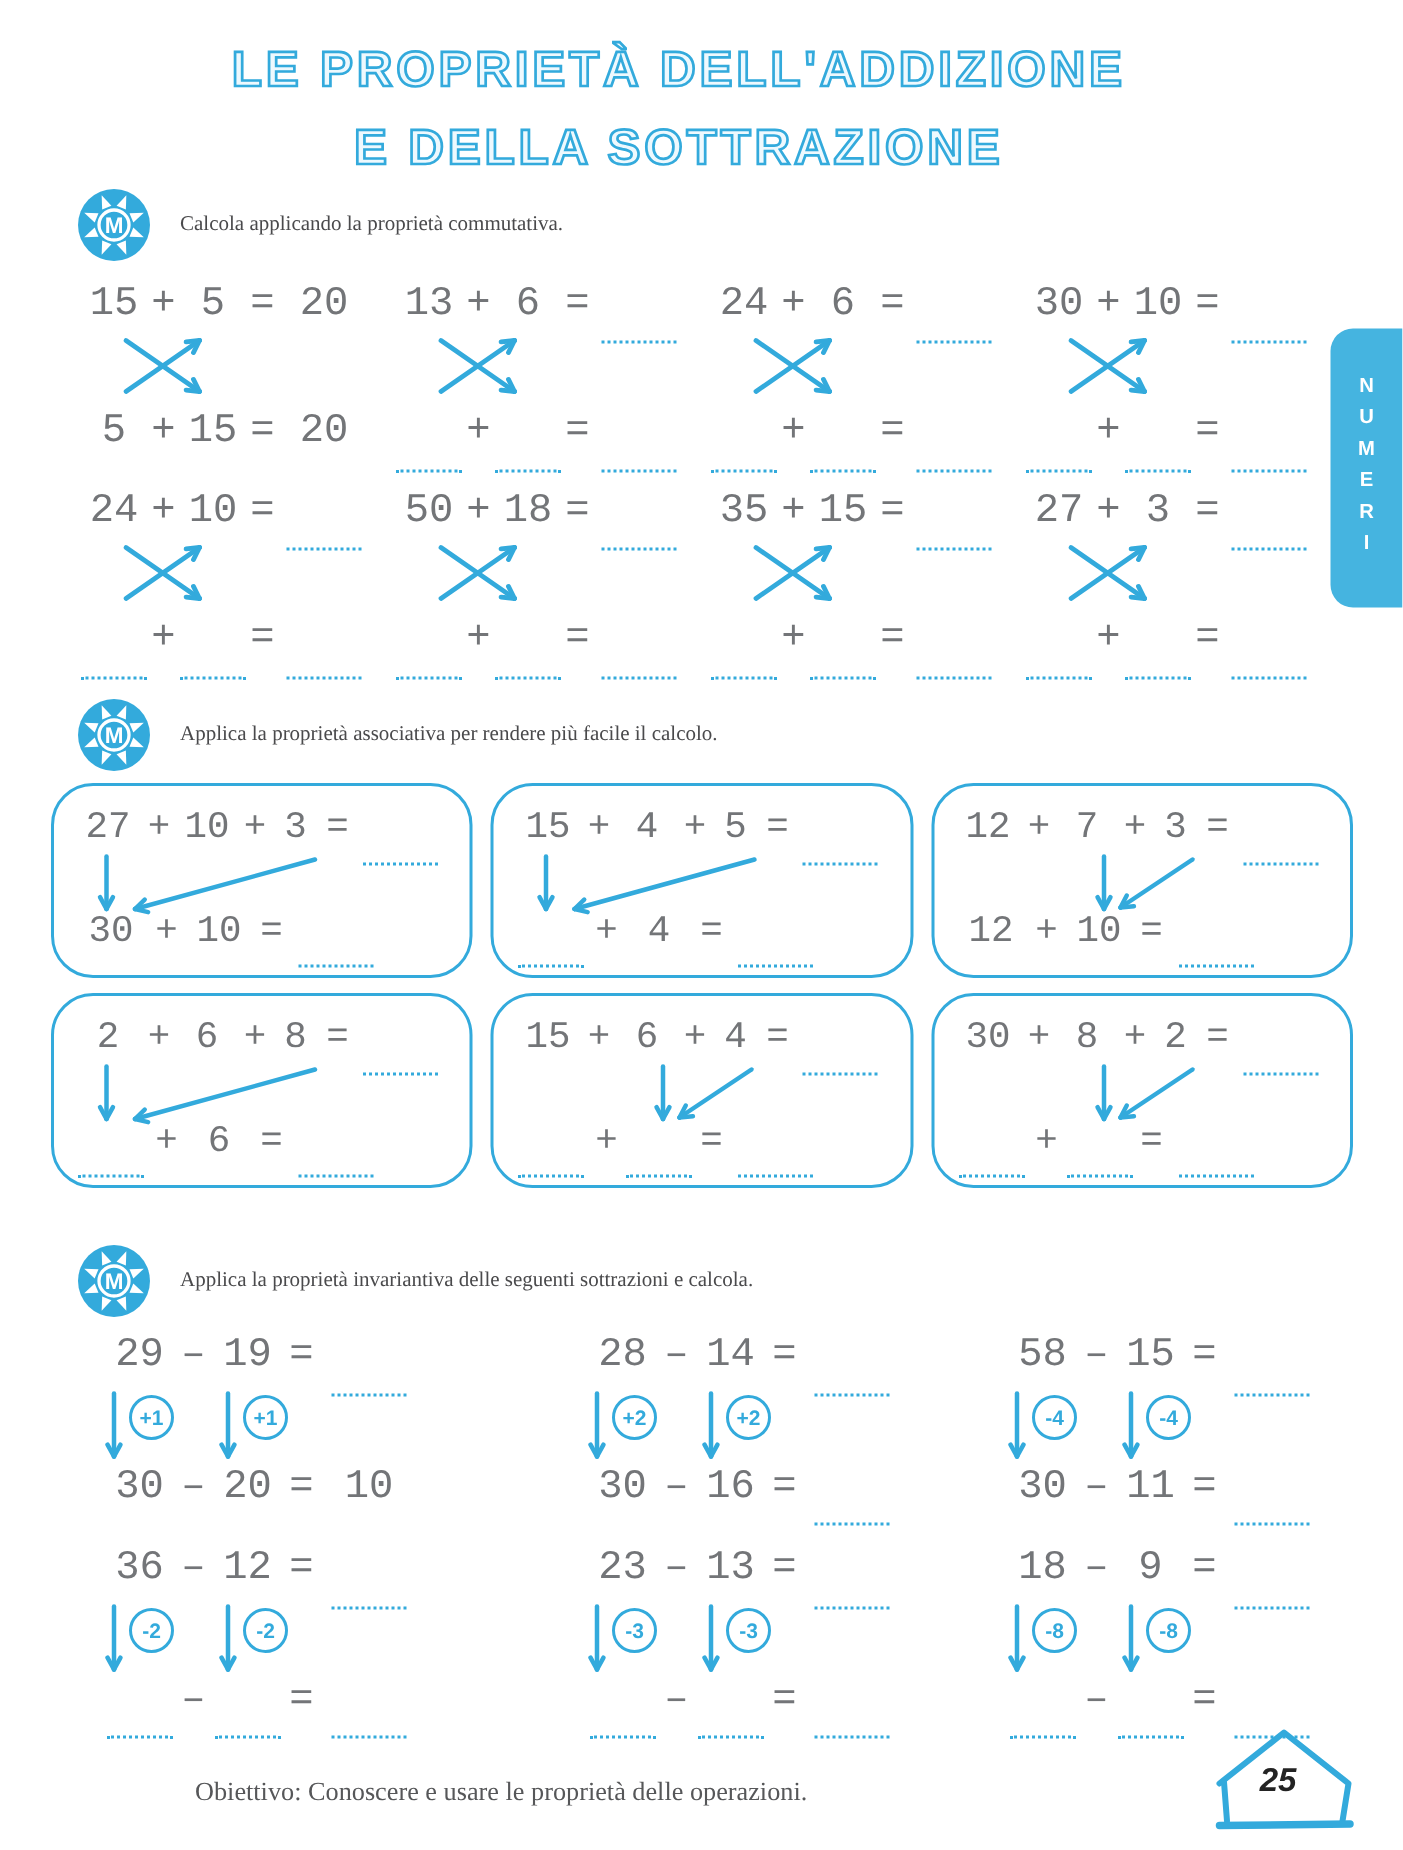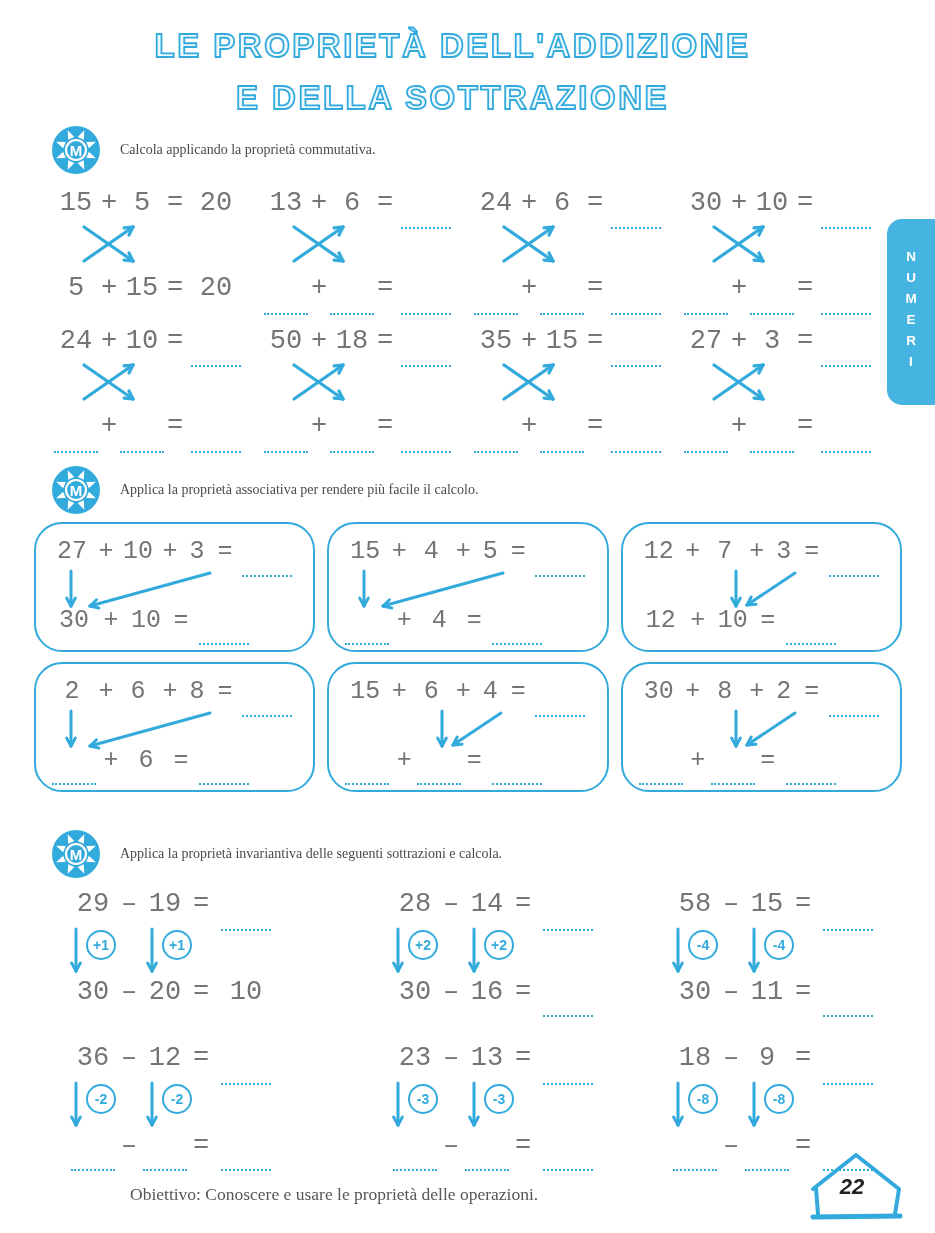--- a/index.html
+++ b/index.html
@@ -51,21 +51,21 @@
     padding:10px 14px 12px; display:flex; flex-direction:column; font-size:25px; }
   .aline { display:grid; grid-template-columns:44px 24px 40px 24px 30px 26px 58px;
     align-items:center; justify-items:center; height:34px; }
   .aline2 { display:grid; grid-template-columns:48px 26px 44px 26px 60px;
     align-items:center; justify-items:center; height:36px; width:230px; }
   .azone { flex:1; position:relative; }
   .azone svg { position:absolute; left:0; top:0; }
 
   
   .igrid { position:absolute; left:70px; top:886px;
-    display:grid; grid-template-columns:322px 280px 246px; row-gap:30px; }
+    display:grid; grid-template-columns:322px 280px 246px; row-gap:18px; }
   .iprob { font-size:27px; }
   .iline { display:grid; grid-template-columns:46px 26px 46px 26px 64px;
     align-items:center; justify-items:center; height:36px; }
   .ideltas { display:flex; gap:30px; height:52px; align-items:flex-start; padding:4px 0 0 0; }
   .idelta { display:flex; align-items:flex-start; }
   .dcircle { width:30px; height:30px; border:2.6px solid #33aadc; border-radius:50%;
     display:flex; align-items:center; justify-content:center;
     font:700 14px "Liberation Sans", sans-serif; color:#33aadc; margin-top:4px; }
 
   
@@ -680,16 +680,16 @@
     </div>
 
   <div class="objective">Obiettivo: Conoscere e usare le proprietà delle operazioni.</div>
 
   <div class="house">
       <svg width="108" height="72" viewBox="0 0 108 72">
         <polyline points="13,41 56,7 99,41 95,66" fill="none" stroke="#33aadc" stroke-width="4" stroke-linecap="round" stroke-linejoin="round"></polyline>
         <polyline points="16,40 18,66" fill="none" stroke="#33aadc" stroke-width="4" stroke-linecap="round" stroke-linejoin="round"></polyline>
         <line x1="13" y1="69" x2="100" y2="68" stroke="#33aadc" stroke-width="5" stroke-linecap="round"></line>
       </svg>
-    <span class="pnum">22</span>
+    <span class="pnum">25</span>
   </div>
 
 </div>
 
 </body></html>

